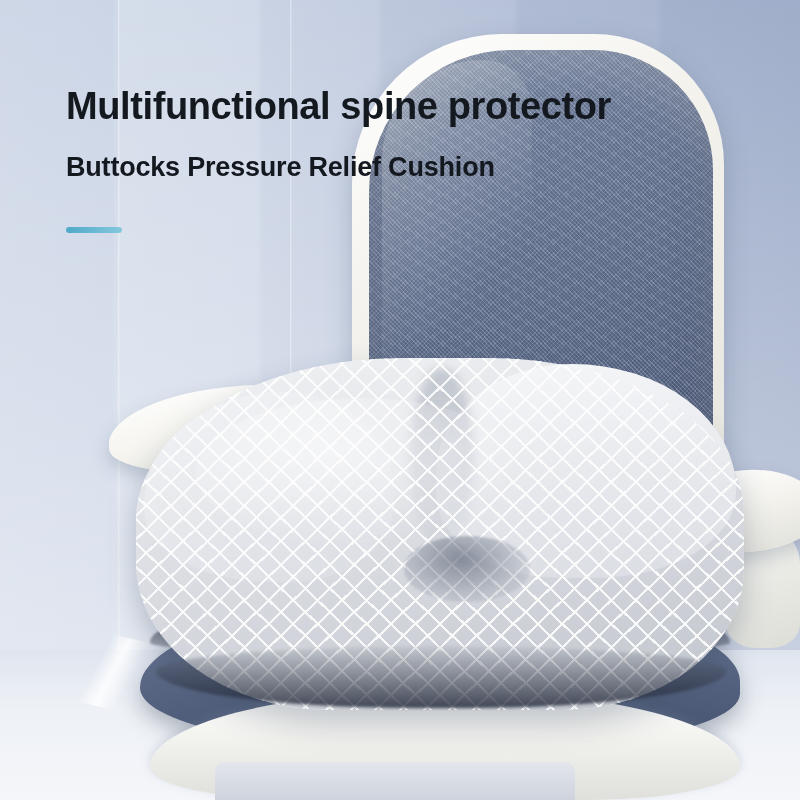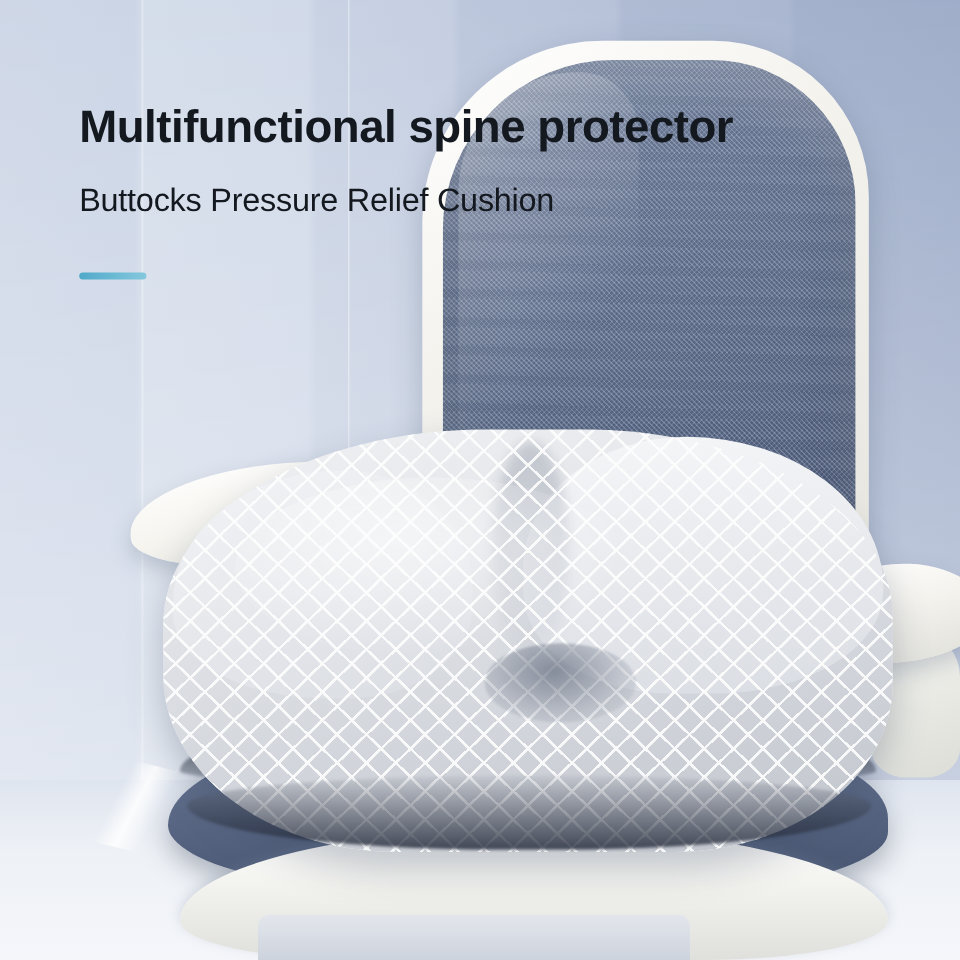--- a/index.html
+++ b/index.html
@@ -217,21 +217,21 @@
   
   #copy {
     position:absolute; left:66px; top:86px; width:620px;
   }
   .headline {
     font-size:38px; font-weight:700; letter-spacing:-0.4px;
     color:#14181f; line-height:1.1; white-space:nowrap;
   }
   .subhead {
     margin-top:24px;
-    font-size:27px; font-weight:400; letter-spacing:-0.2px;
+    font-size:27px; font-weight:700; letter-spacing:-0.2px;
     color:#14181f; line-height:1.15; white-space:nowrap;
   }
   .divider {
     margin-top:44px;
     width:56px; height:6px; border-radius:3px;
     background:linear-gradient(90deg,#4fa9c9,#84c8dd);
   }
   .body-copy {
     margin-top:28px;
     font-size:16.5px; font-weight:700;

